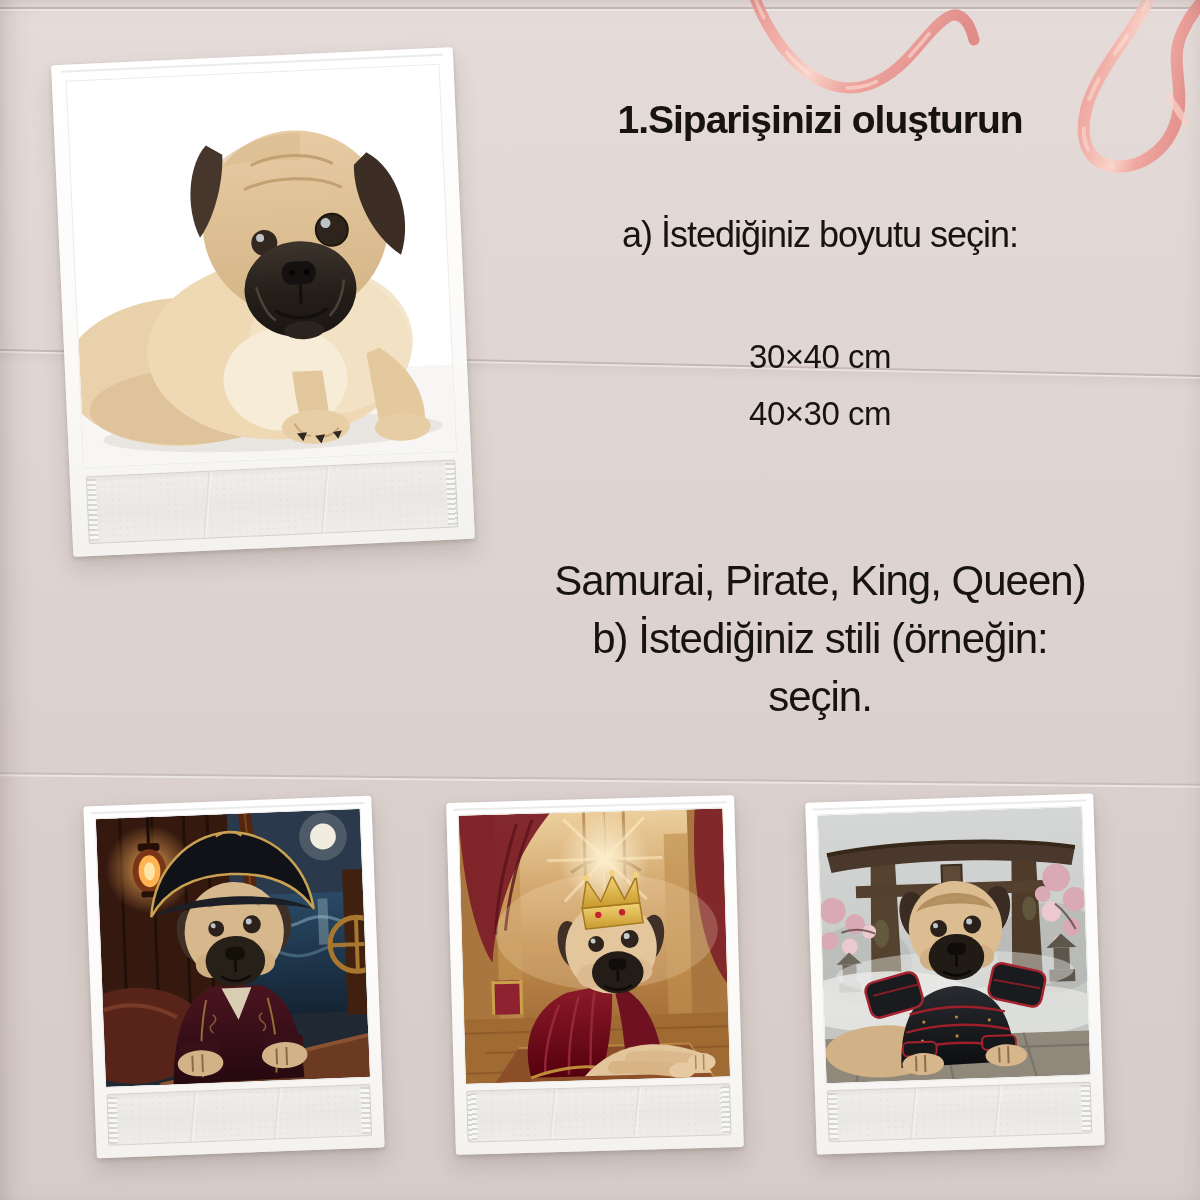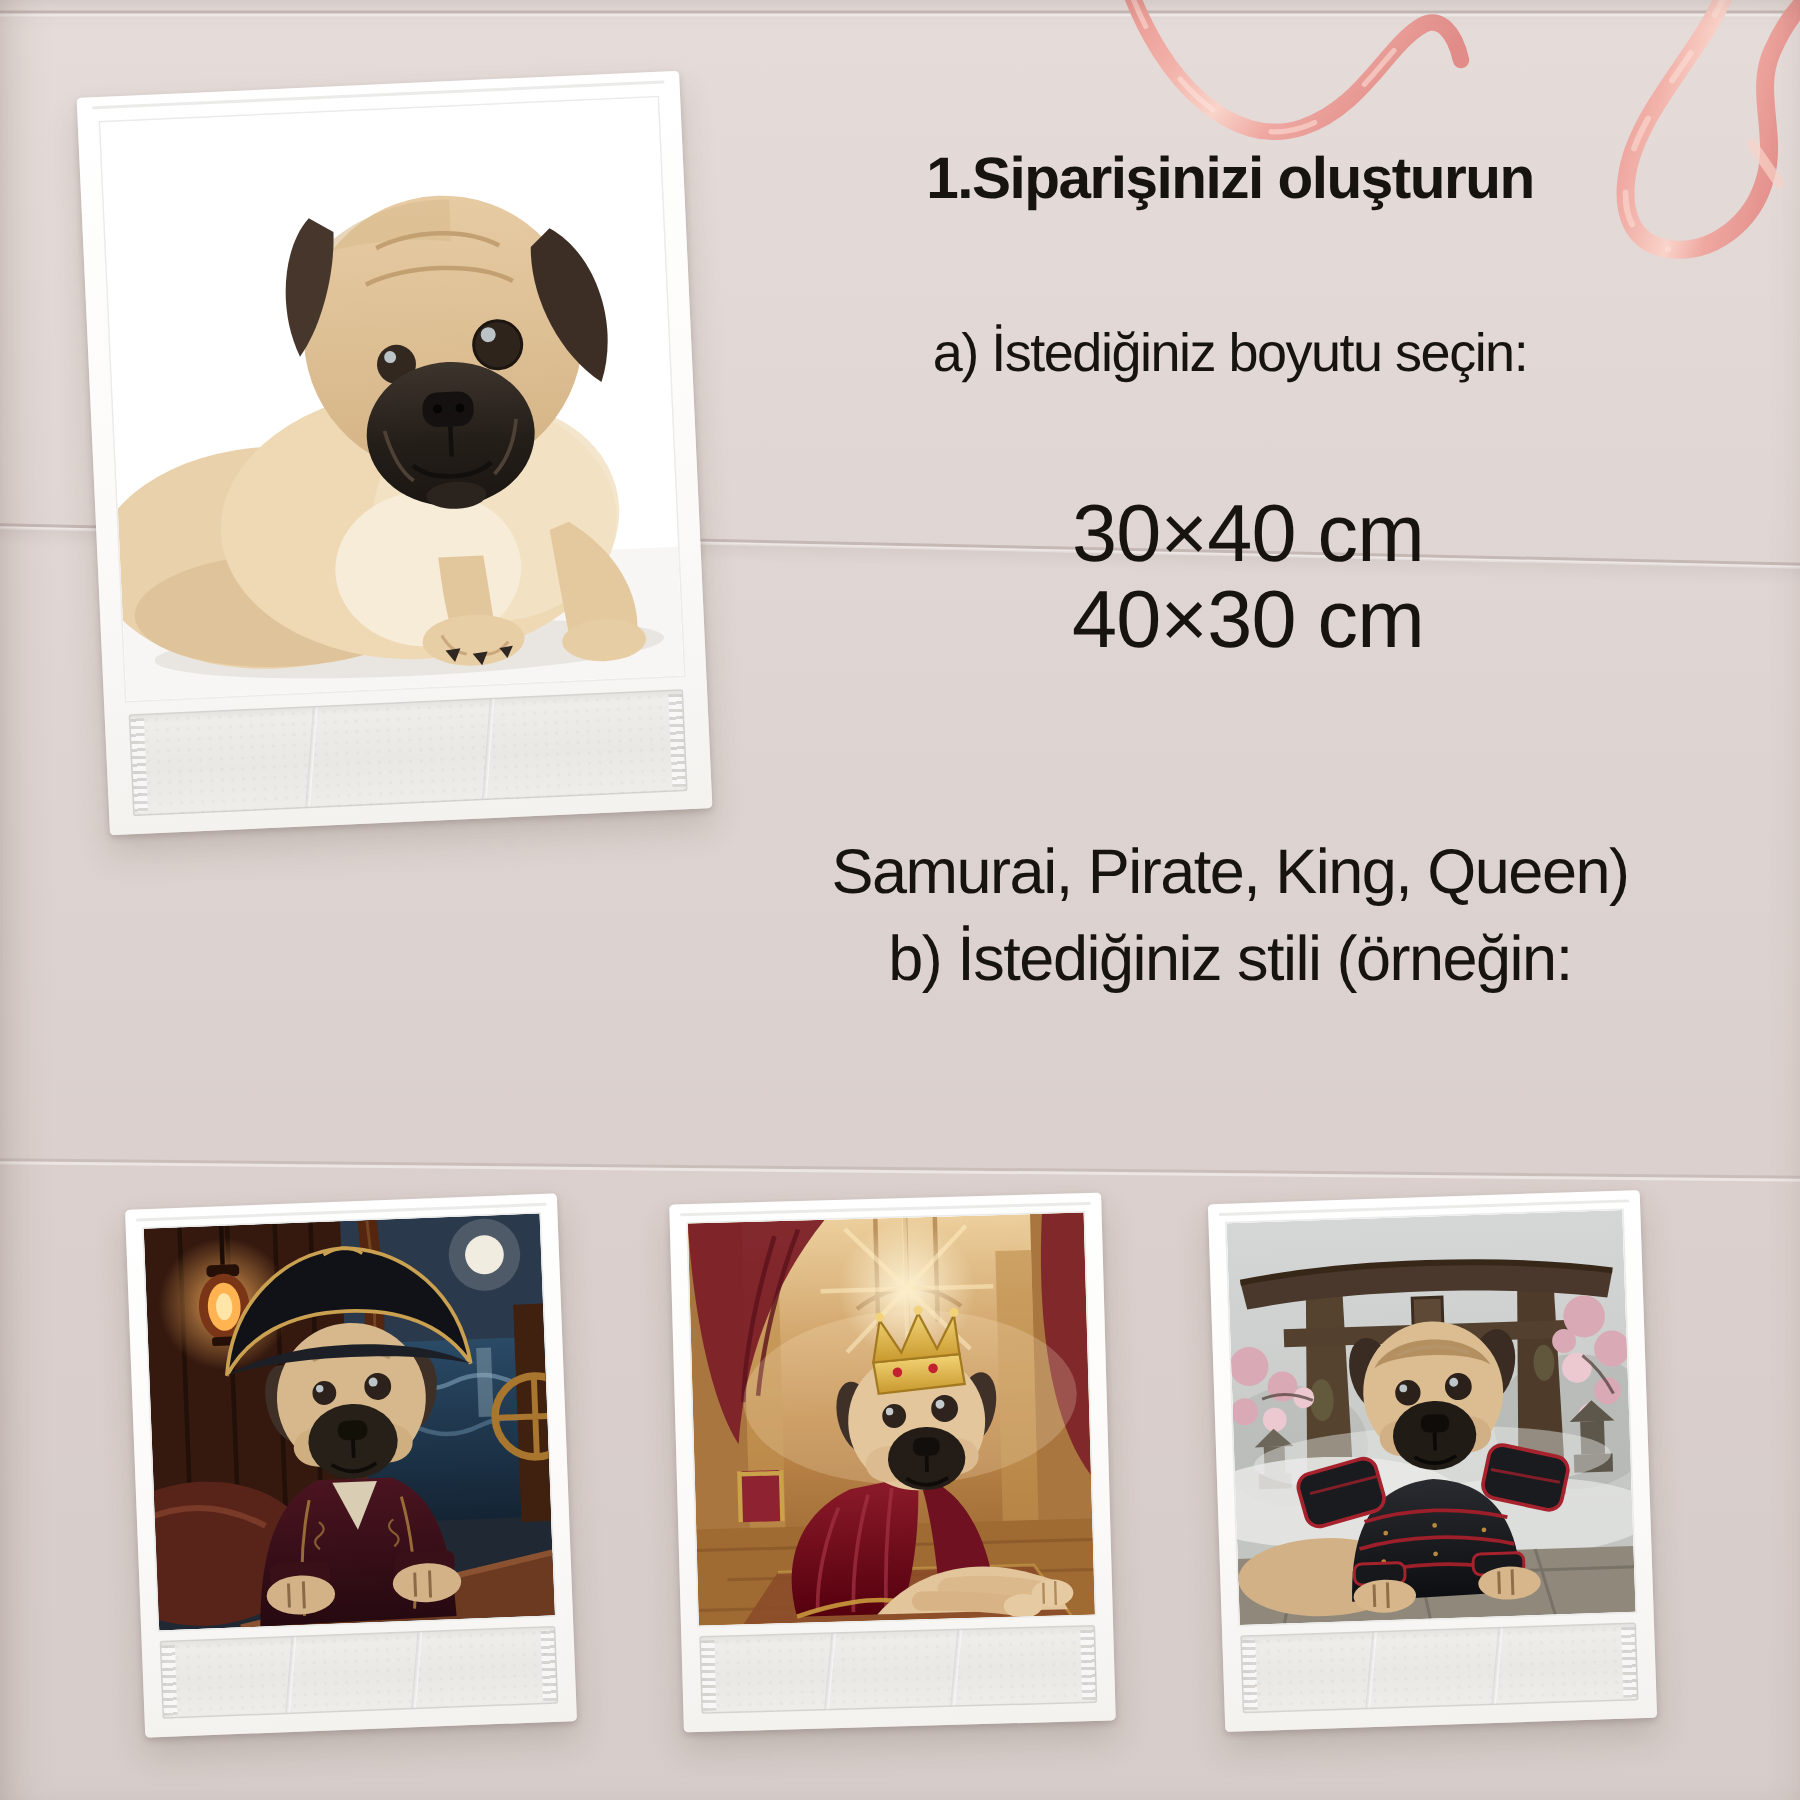--- a/index.html
+++ b/index.html
@@ -18,21 +18,21 @@
   .crease .shade{position:absolute;left:0;right:0;top:3px;height:12px;
     background:linear-gradient(180deg,rgba(90,75,70,.07),rgba(90,75,70,0));}
 
   
   .ribbon{position:absolute;left:0;top:0;width:1200px;height:240px;pointer-events:none;}
 
   
   .copy{position:absolute;left:505px;top:0;width:630px;text-align:center;color:#17140f;}
   .title{position:absolute;left:0;width:630px;top:98px;font-size:39px;font-weight:700;letter-spacing:-1px;}
   .step-a{position:absolute;left:0;width:630px;top:214px;font-size:36px;letter-spacing:-1px;}
-  .sizes{position:absolute;left:12px;width:630px;top:328px;font-size:54px;letter-spacing:-0.5px;}
+  .sizes{position:absolute;left:0;width:630px;top:328px;font-size:33px;letter-spacing:-0.5px;}
   .sizes div{line-height:57px;}
   .step-b{position:absolute;left:0;width:630px;top:552px;font-size:42px;letter-spacing:-1px;}
   .step-b div{line-height:58px;}
 
   
   .polaroid{position:absolute;background:linear-gradient(180deg,#ffffff 0%,#fbfaf8 60%,#f4f2ef 100%);
     border-radius:3px;box-shadow:0 2px 4px rgba(80,64,58,.22),0 12px 22px rgba(80,64,58,.18);}
   .polaroid::before{content:"";position:absolute;left:2.5%;right:2.5%;top:6px;height:2px;
     background:rgba(60,55,50,.10);border-radius:2px;}
   .pol-photo{position:relative;margin:0 auto;background:#fff;border:1px solid rgba(60,55,50,.10);overflow:hidden;}
@@ -97,20 +97,21 @@
   <div class="copy">
     <div class="title">1.Siparişinizi oluşturun</div>
     <div class="step-a">a) İstediğiniz boyutu seçin:</div>
     <div class="sizes">
       <div>30×40 cm</div>
       <div>40×30 cm</div>
     </div>
     <div class="step-b">
       <div>Samurai, Pirate, King, Queen)</div>
       <div>b) İstediğiniz stili (örneğin:</div>
+      <div>seçin.</div>
     </div>
   </div>
 
   <div class="polaroid hero">
     <div class="pol-photo">
       <svg viewBox="0 0 372 386" preserveAspectRatio="none">
         <defs>
           <linearGradient id="hFawn" x1="0" y1="0" x2="0" y2="1">
             <stop offset="0" stop-color="#e7cba3"></stop>
               <stop offset="1" stop-color="#d4b486"></stop>

